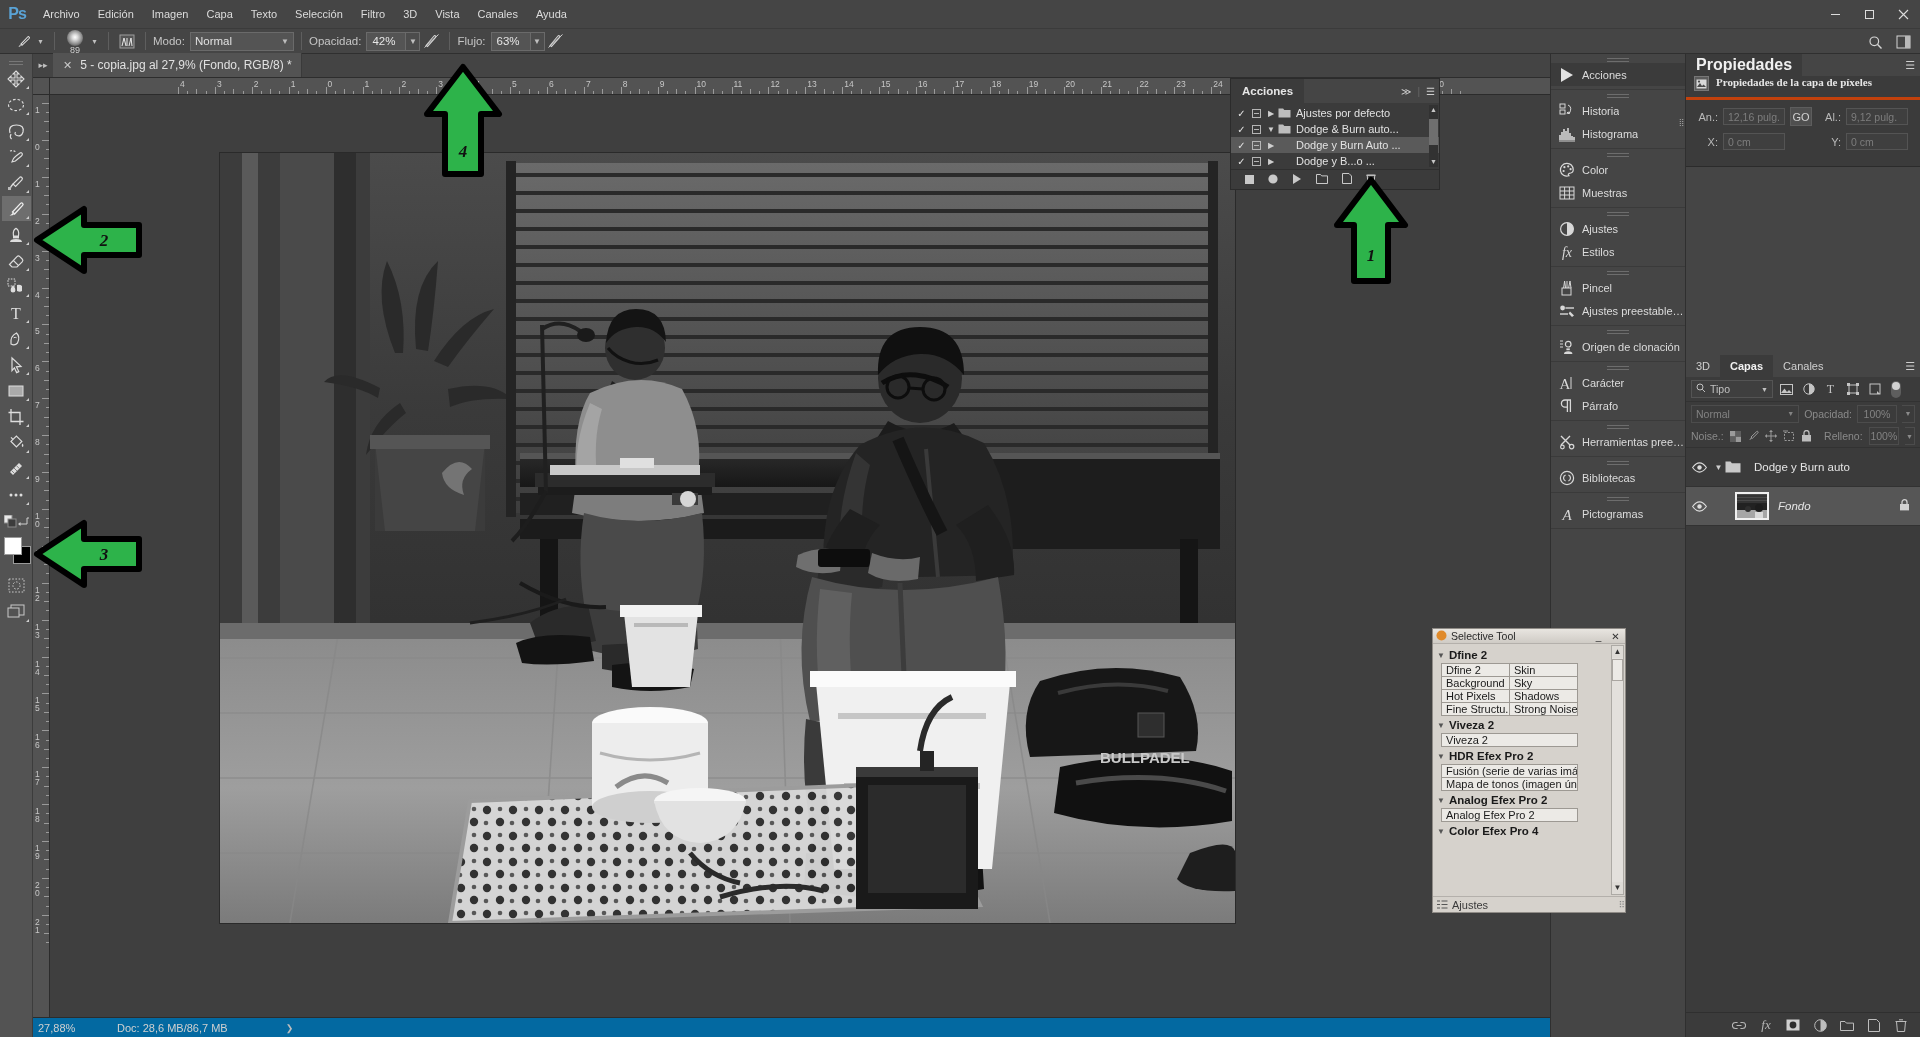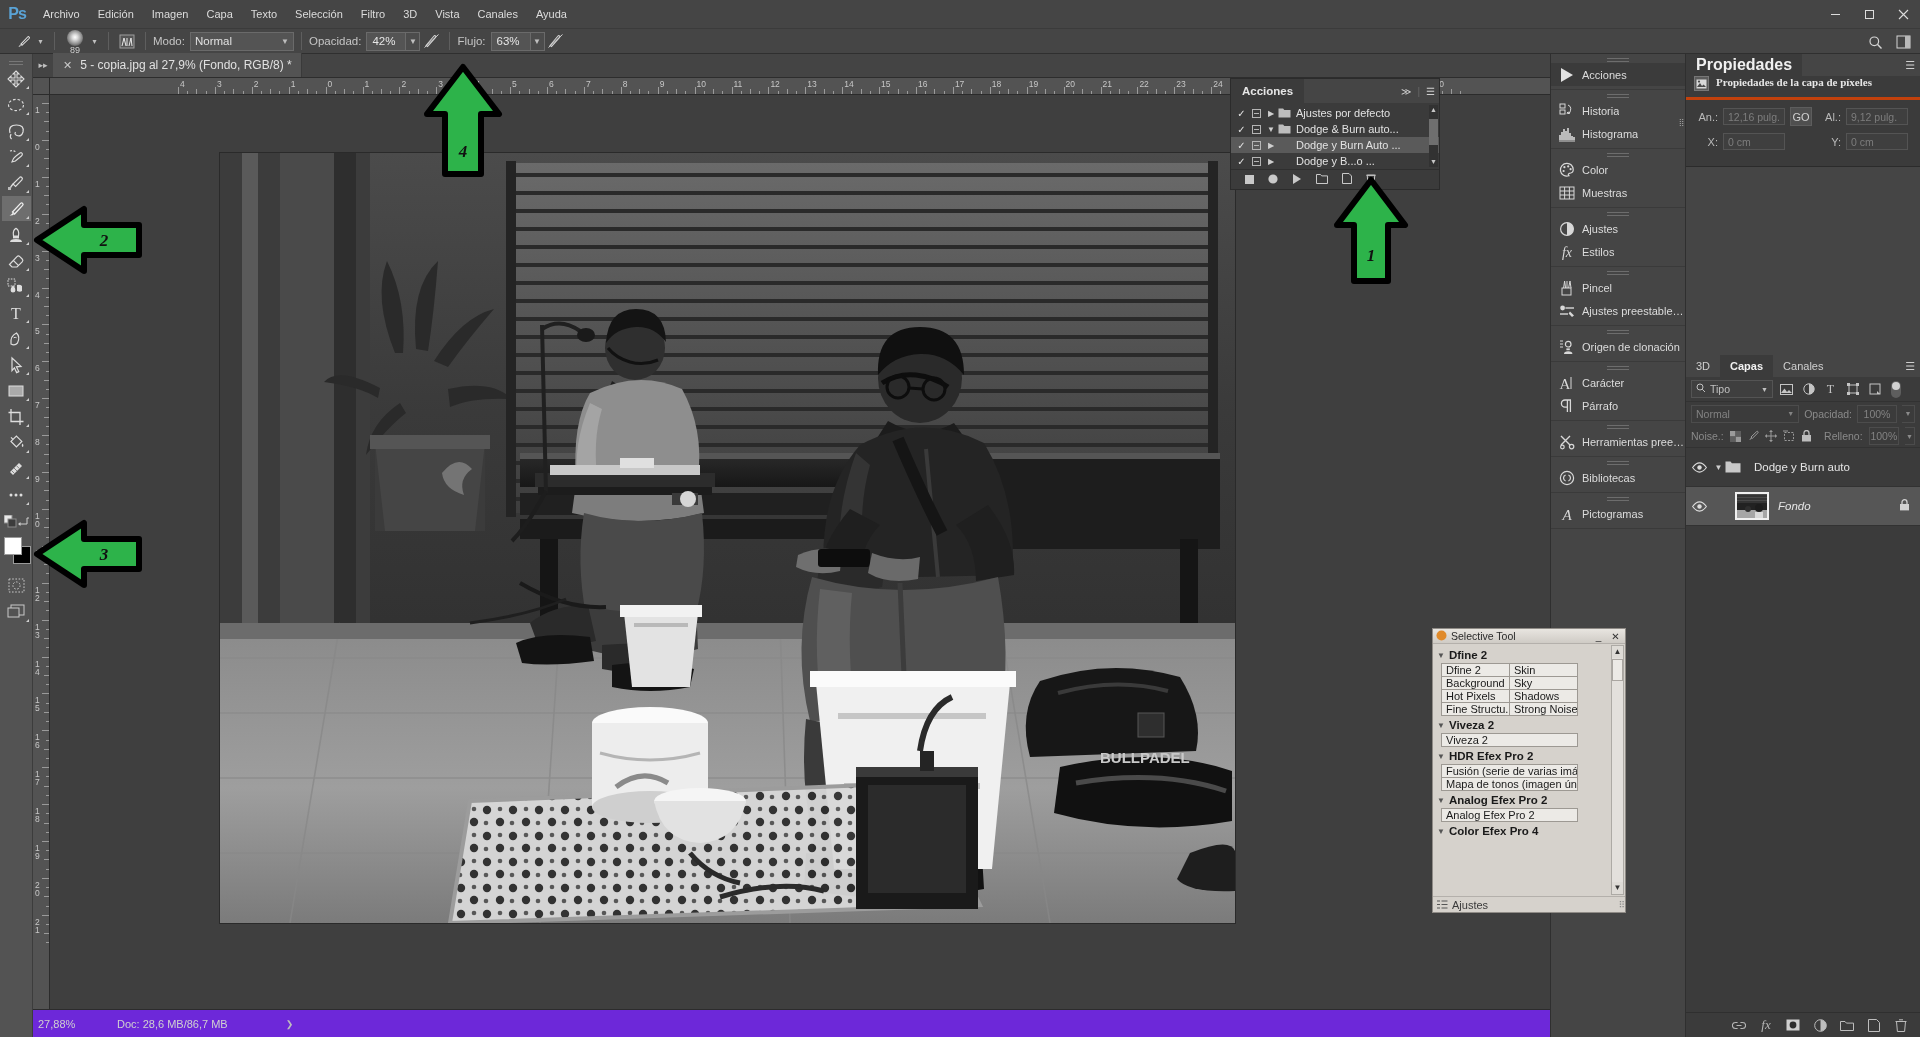--- a/index.html
+++ b/index.html
@@ -84,21 +84,21 @@
   .ticklbl{ position:absolute; top:1px; font-size:8.5px; color:#c7c7c7; }
   .vtick{ position:absolute; right:0; height:1px; background:#9a9a9a; }
   .vticklbl{ position:absolute; left:2px; font-size:8.5px; color:#c7c7c7; width:9px; line-height:8px; word-break:break-all; }
 
   
   .photo{ position:absolute; left:170px; top:58px; width:1015px; height:770px; background:#2a2a2a;
      box-shadow:0 0 0 1px #2a2a2a; overflow:hidden; }
   .photo svg{ display:block; }
 
   
-  .statusbar{ height:28px; background:#6d28d9; border-top:1px solid #2c2c2c; display:flex; align-items:center;
+  .statusbar{ height:20px; background:#0369a1; border-top:1px solid #2c2c2c; display:flex; align-items:center;
      flex:0 0 auto; font-size:11px; color:#d0d0d0; }
   .sb-zoom{ width:62px; padding-left:5px; }
   .sb-doc{ margin-left:22px; }
   .sb-arrow{ margin-left:58px; font-size:9px; color:#bdbdbd; }
 
   
   .rightside{ display:flex; flex:0 0 auto; }
 
   
   .actions-panel{ position:absolute; left:1230px; top:78px; width:210px; background:#3b3b3b;

